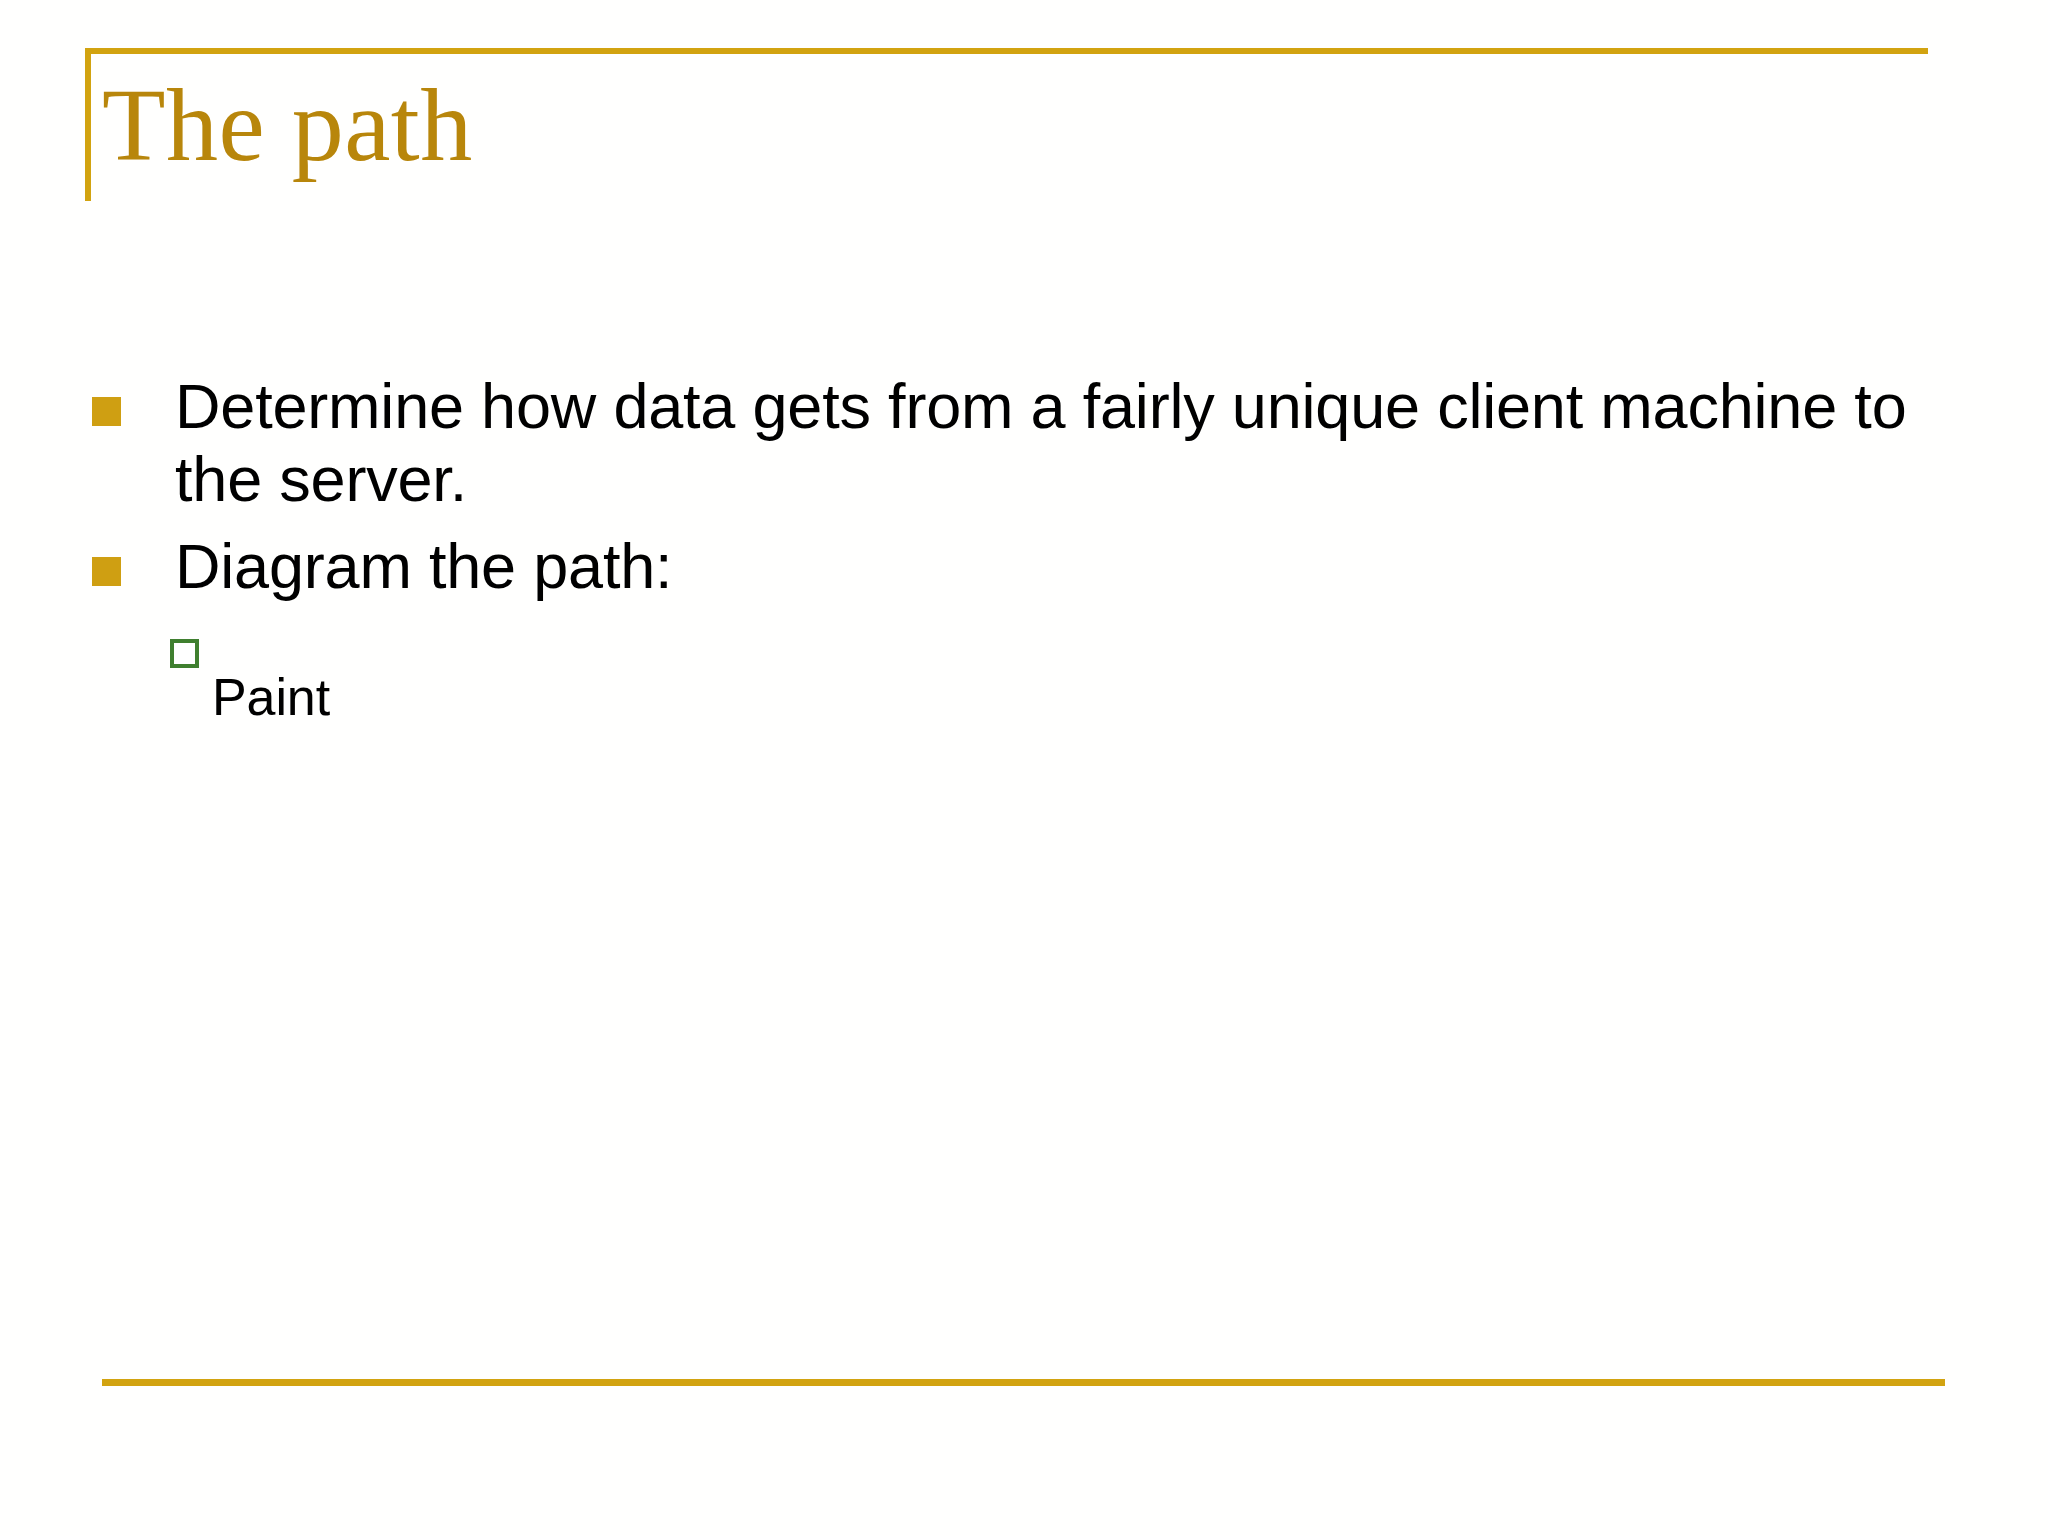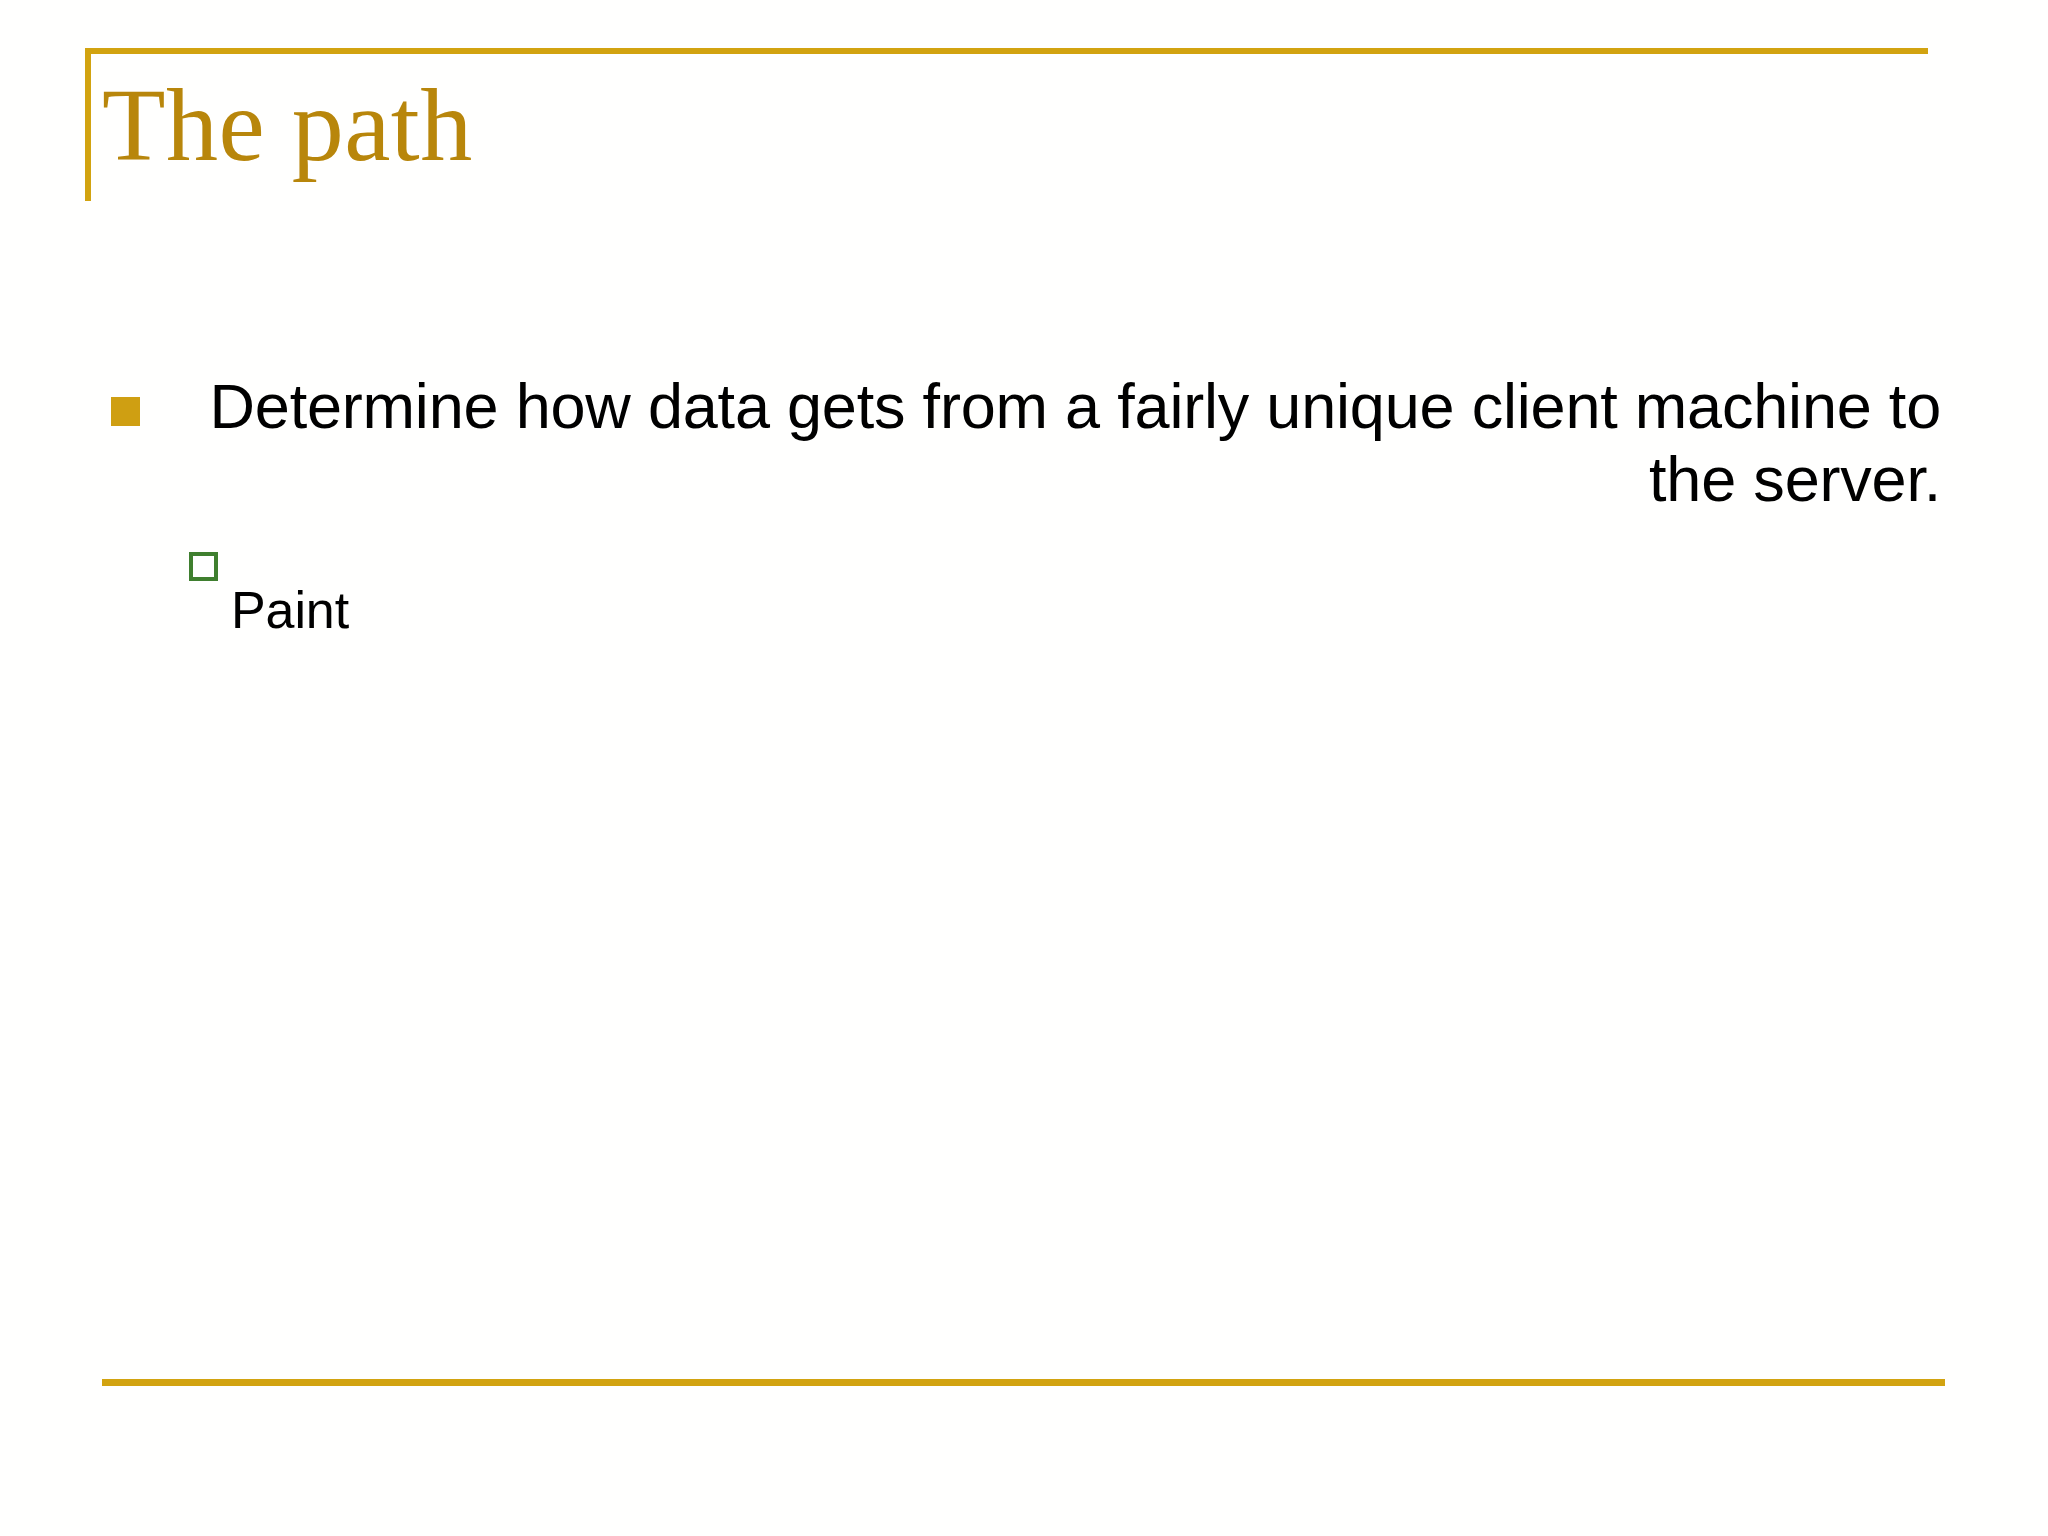--- a/index.html
+++ b/index.html
@@ -63,24 +63,23 @@
     line-height: 1.05;
     font-weight: 400;
     color: #b8860b;
     letter-spacing: 0.5px;
     white-space: nowrap;
   }
 
   
   .body-area {
     position: absolute;
-    left: 111px;
+    left: 92px;
     top: 370px;
     width: 1830px;
-    text-align: right;
   }
 
   .bullet-l1 {
     position: relative;
     display: flex;
     align-items: flex-start;
     margin: 0 0 14px 0;
     padding-left: 0;
   }
 
@@ -166,20 +165,24 @@
 
   <div class="slide-title">The path</div>
 
   <div class="body-area">
 
     <div class="bullet-l1">
       <span class="marker-l1"></span>
       <span class="text-l1">Determine how data gets from a fairly unique client machine to the server.</span>
     </div>
 
+    <div class="bullet-l1">
+      <span class="marker-l1"></span>
+      <span class="text-l1">Diagram the path:</span>
+    </div>
 
     <div class="sublist">
 
       <div class="bullet-l2">
         <span class="marker-l2">
           <span class="box-shadow-layer"></span>
           <span class="box-face"></span>
         </span>
         <span class="text-l2">Paint</span>
       </div>

